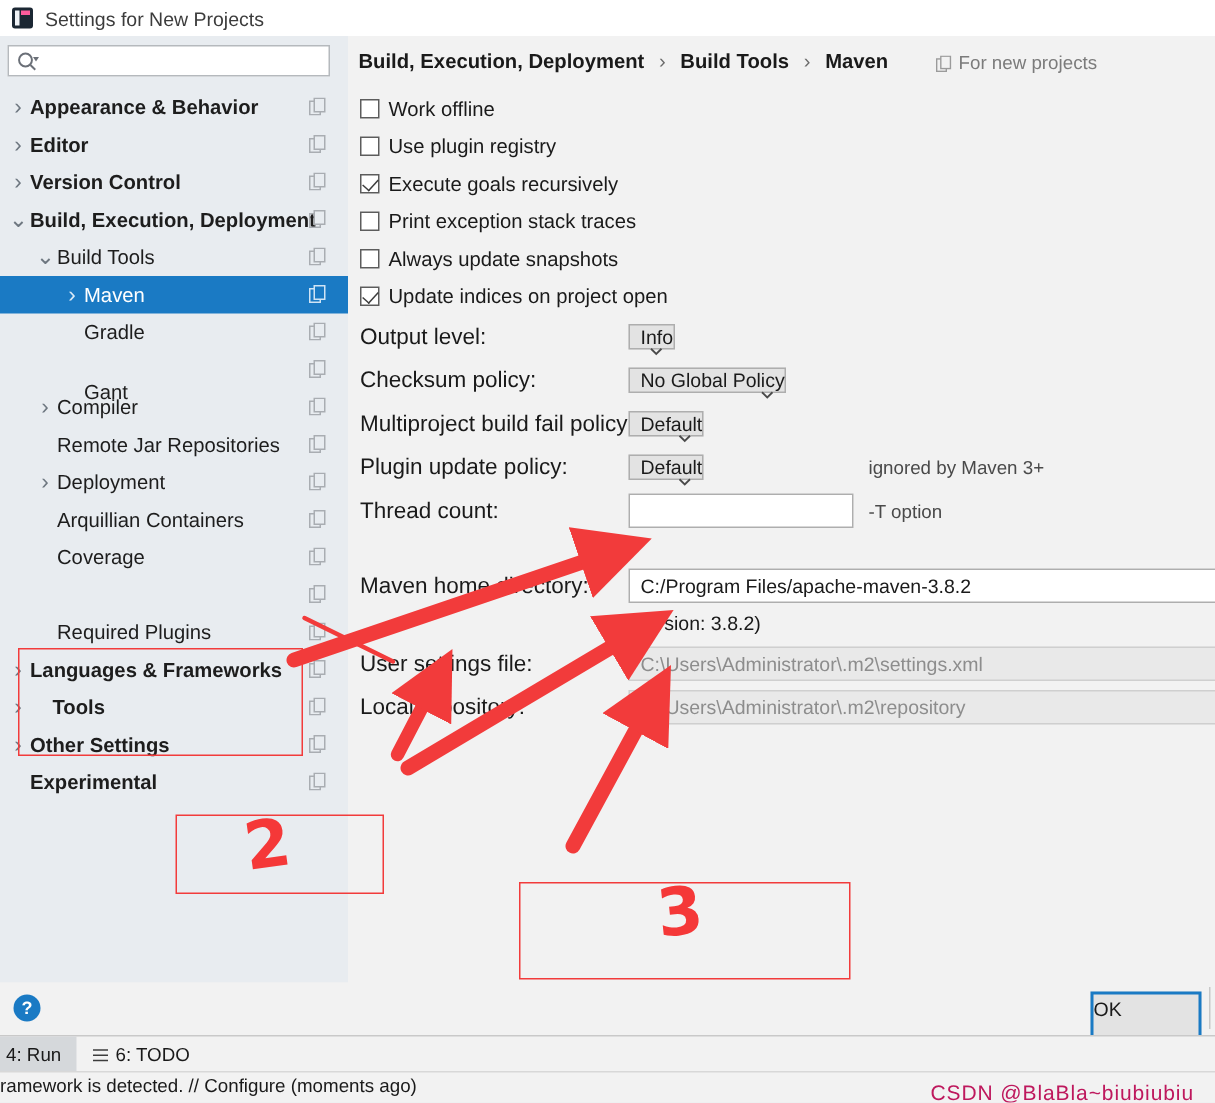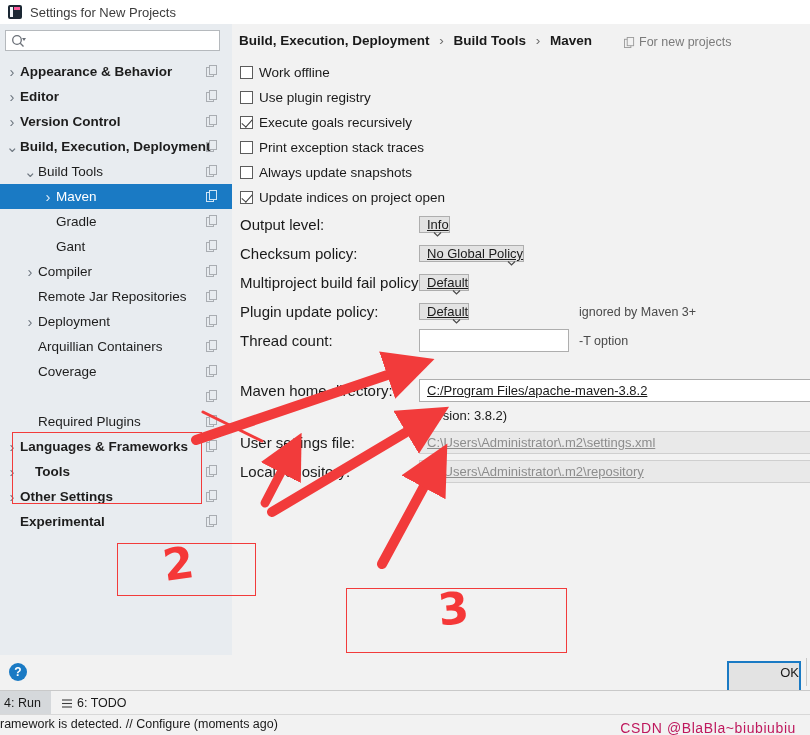--- a/index.html
+++ b/index.html
@@ -47,37 +47,37 @@
 
   .cbrow{position:absolute;left:8px;height:21px;line-height:21px;white-space:nowrap;}
   .cbox{display:inline-block;width:13px;height:13px;border:1px solid #5c5c5c;background:#fff;
     box-sizing:border-box;vertical-align:-2px;margin-right:6px;position:relative;}
   .cbox.on:after{content:"";position:absolute;left:3px;top:0px;width:5px;height:9px;
     border:solid #3d3d3d;border-width:0 1.6px 1.6px 0;transform:rotate(42deg);}
   .cblabel{font-size:13.5px;color:#1a1a1a;}
 
   .frow{position:absolute;left:8px;height:24px;line-height:24px;white-space:nowrap;}
   .flabel{position:absolute;left:0;top:0;font-size:15px;color:#1a1a1a;}
-  .fctrl{position:absolute;top:0;text-decoration:underline;}
+  .fctrl{position:absolute;top:0;}
   .combo{width:150px;height:23px;background:#e3e3e3;border:1px solid #aeaeae;box-sizing:border-box;
     position:relative;font-size:13px;color:#1a1a1a;line-height:21px;padding-left:7px;}
   .combo .chev{position:absolute;right:7px;top:7px;width:9px;height:9px;}
   .txtfield{height:23px;background:#ffffff;border:1px solid #aeaeae;box-sizing:border-box;
     font-size:13px;color:#1a1a1a;line-height:21px;padding-left:7px;}
   .txtfield.dis{background:#e9e9e9;border-color:#cfcfcf;color:#8d8d8d;}
   .hint{position:absolute;top:0;font-size:12.5px;color:#4a4a4a;white-space:nowrap;}
   .plain{position:absolute;font-size:13px;color:#1a1a1a;white-space:nowrap;}
 
   
   #footer{position:absolute;left:0;top:655px;width:810px;height:35px;background:#f2f2f2;}
   #helpbtn{position:absolute;left:9px;top:8px;width:18px;height:18px;border-radius:50%;
     background:#1a7ac4;color:#fff;font-size:12px;font-weight:bold;text-align:center;line-height:18px;}
   #okbtn{position:absolute;left:727px;top:6px;width:74px;height:40px;background:#e3e3e3;
     border:2px solid #1a7ac4;box-sizing:border-box;font-size:13px;color:#1a1a1a;
-    text-align:right;line-height:20px;}
+    text-align:left;line-height:20px;}
   #rightedge{position:absolute;left:806px;top:658px;width:4px;height:28px;background:#f2f2f2;
     border-left:1px solid #c8c8c8;}
 
   
   #idebar{position:absolute;left:0;top:690px;width:810px;height:24px;background:#f2f2f2;
     border-top:1px solid #c9c9c9;}
   #tabrun{position:absolute;left:0;top:0;height:24px;line-height:24px;background:#d5d8db;
     padding:0 10px 0 4px;font-size:12.5px;color:#1a1a1a;text-align:center;}
   #tabtodo{position:absolute;left:62px;top:0;height:24px;line-height:24px;font-size:12.5px;color:#1a1a1a;}
   #tabtodo svg{vertical-align:-2px;margin-right:4px;}
@@ -176,21 +176,21 @@
         <div class="trow">
           <span class="tlabel" style="left: 56px;">Gradle</span>
           <span class="copyico">
             <svg width="12" height="12" viewBox="0 0 12 12">
               <rect x="0.5" y="2.5" width="7" height="9" fill="none" stroke="#a9adb2"></rect>
               <rect x="3.5" y="0.5" width="7" height="9" fill="#e8ecf0" stroke="#a9adb2"></rect>
             </svg>
           </span>
         </div>
         <div class="trow">
-          <span class="tlabel" style="left: 56px;">Gant</span>
+          <span class="tlabel" style="left: 56px; margin-top: 15px;">Gant</span>
           <span class="copyico">
             <svg width="12" height="12" viewBox="0 0 12 12">
               <rect x="0.5" y="2.5" width="7" height="9" fill="none" stroke="#a9adb2"></rect>
               <rect x="3.5" y="0.5" width="7" height="9" fill="#e8ecf0" stroke="#a9adb2"></rect>
             </svg>
           </span>
         </div>
         <div class="trow">
           <span class="tarrow" style="left: 24px; font-size: 15px;">›</span>
           <span class="tlabel" style="left: 38px;">Compiler</span>

